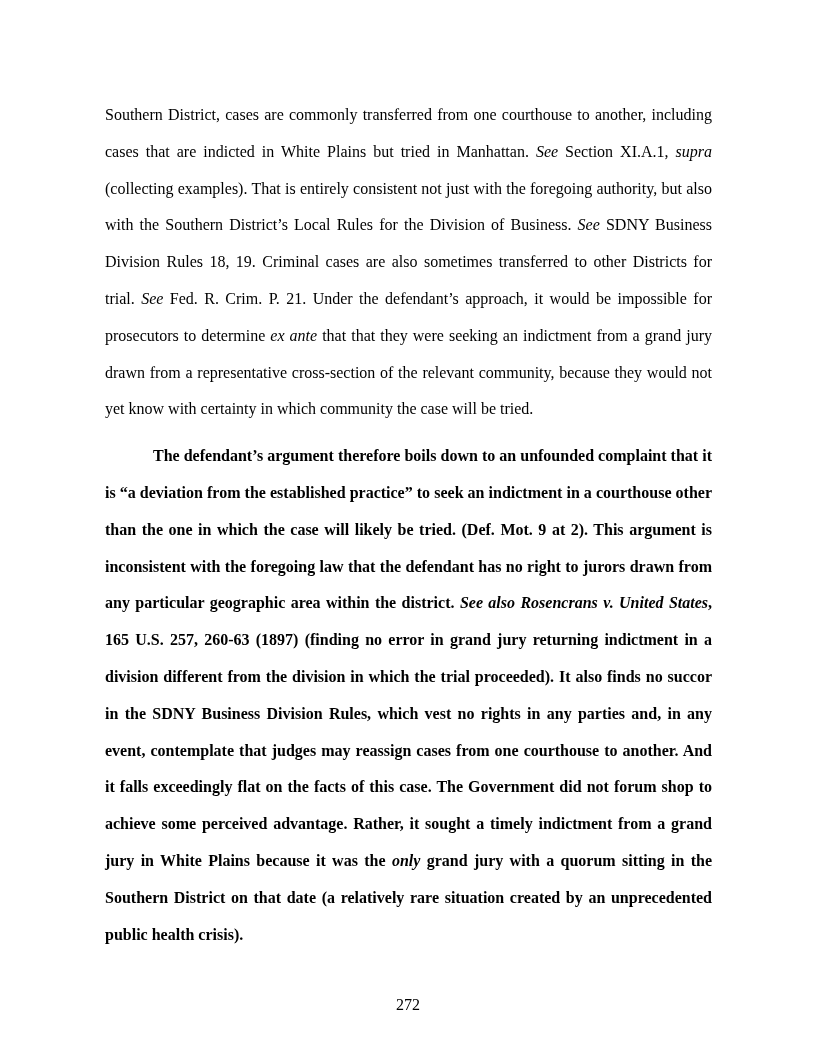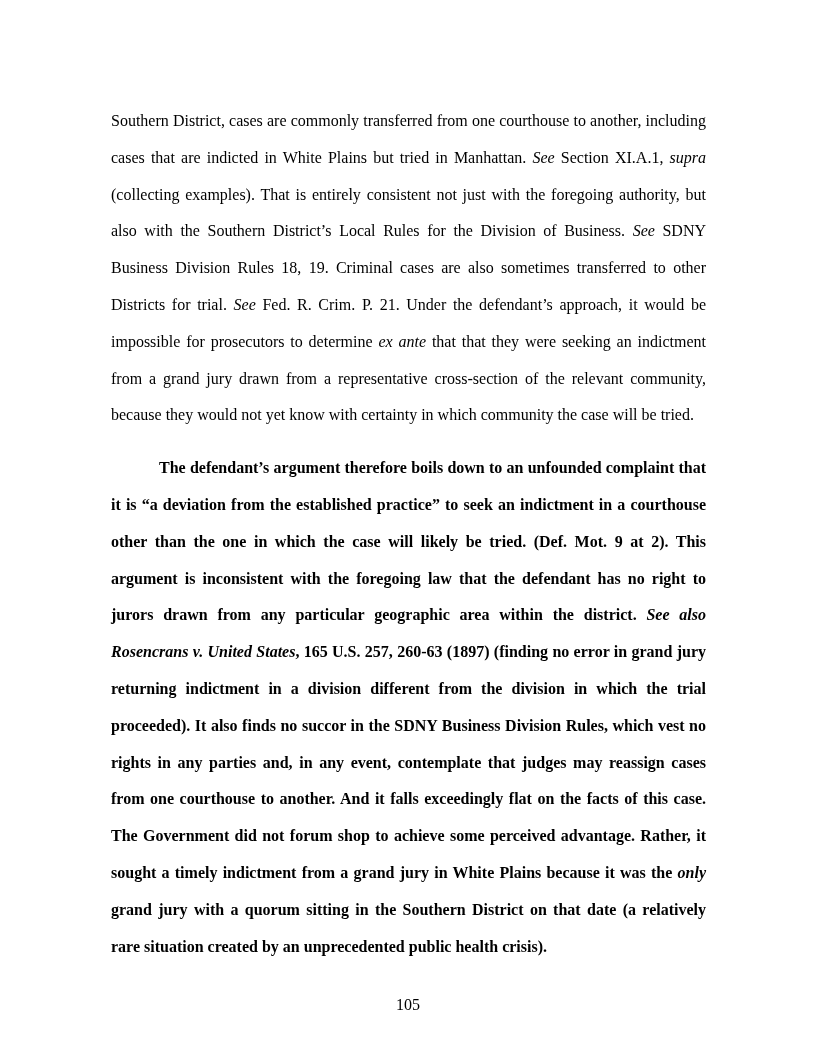--- a/index.html
+++ b/index.html
@@ -20,21 +20,21 @@
   .body-text {
     position: absolute;
     left: 95px;
     top: 87px;
     width: 627px;
     font-size: 16px;
     line-height: 36.8px;
     text-align: justify;
   }
   .para {
-    margin: 16px;
+    margin: 10px;
     padding: 0;
   }
   .para.indent {
     text-indent: 48px;
     font-weight: bold;
   }
   .para em {
     font-style: italic;
   }
   .page-number {
@@ -48,14 +48,14 @@
   }
 </style>
 </head>
 <body style="background: rgb(255, 255, 255); color: rgb(0, 0, 0);">
 
 <div class="sheet">
   <main class="body-text">
       <p class="para"><span>Southern District, cases are commonly transferred from one courthouse to another, including cases that are indicted in White Plains but tried in Manhattan.  </span><em>See</em><span> Section XI.A.1, </span><em>supra</em><span> (collecting examples).  That is entirely consistent not just with the foregoing authority, but also with the Southern District’s Local Rules for the Division of Business.  </span><em>See</em><span> SDNY Business Division Rules 18, 19.  Criminal cases are also sometimes transferred to other Districts for trial.  </span><em>See</em><span> Fed. R. Crim. P. 21.  Under the defendant’s approach, it would be impossible for prosecutors to determine </span><em>ex ante</em><span> that that they were seeking an indictment from a grand jury drawn from a representative cross-section of the relevant community, because they would not yet know with certainty in which community the case will be tried.</span></p>
       <p class="para indent"><span>The defendant’s argument therefore boils down to an unfounded complaint that it is “a deviation from the established practice” to seek an indictment in a courthouse other than the one in which the case will likely be tried.  (Def. Mot. 9 at 2).  This argument is inconsistent with the foregoing law that the defendant has no right to jurors drawn from any particular geographic area within the district.  </span><em>See also Rosencrans v. United States</em><span>, 165 U.S. 257, 260-63 (1897) (finding no error in grand jury returning indictment in a division different from the division in which the trial proceeded).  It also finds no succor in the SDNY Business Division Rules, which vest no rights in any parties and, in any event, contemplate that judges may reassign cases from one courthouse to another.  And it falls exceedingly flat on the facts of this case.  The Government did not forum shop to achieve some perceived advantage.  Rather, it sought a timely indictment from a grand jury in White Plains because it was the </span><em>only</em><span> grand jury with a quorum sitting in the Southern District on that date (a relatively rare situation created by an unprecedented public health crisis).</span></p>
     </main>
-  <footer class="page-number">105</footer>
+  <footer class="page-number">272</footer>
 </div>
 
 </body></html>

